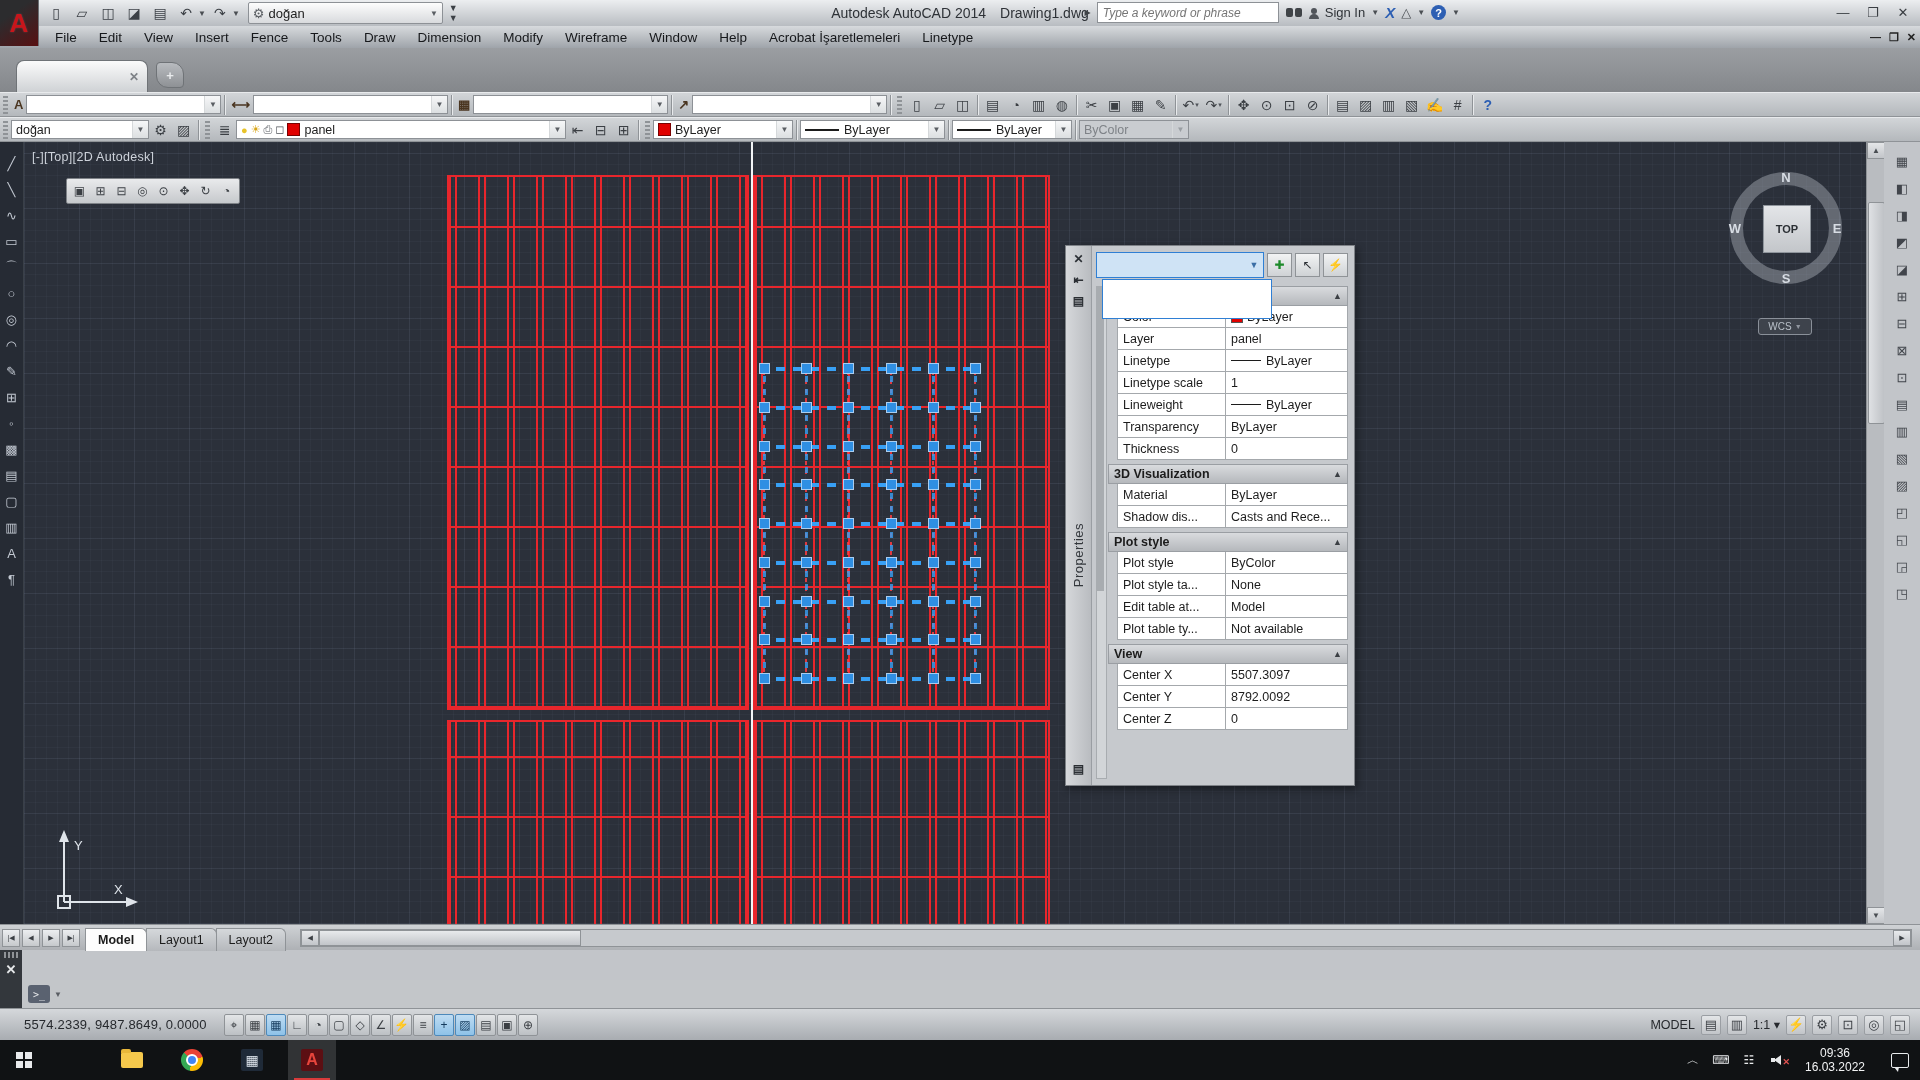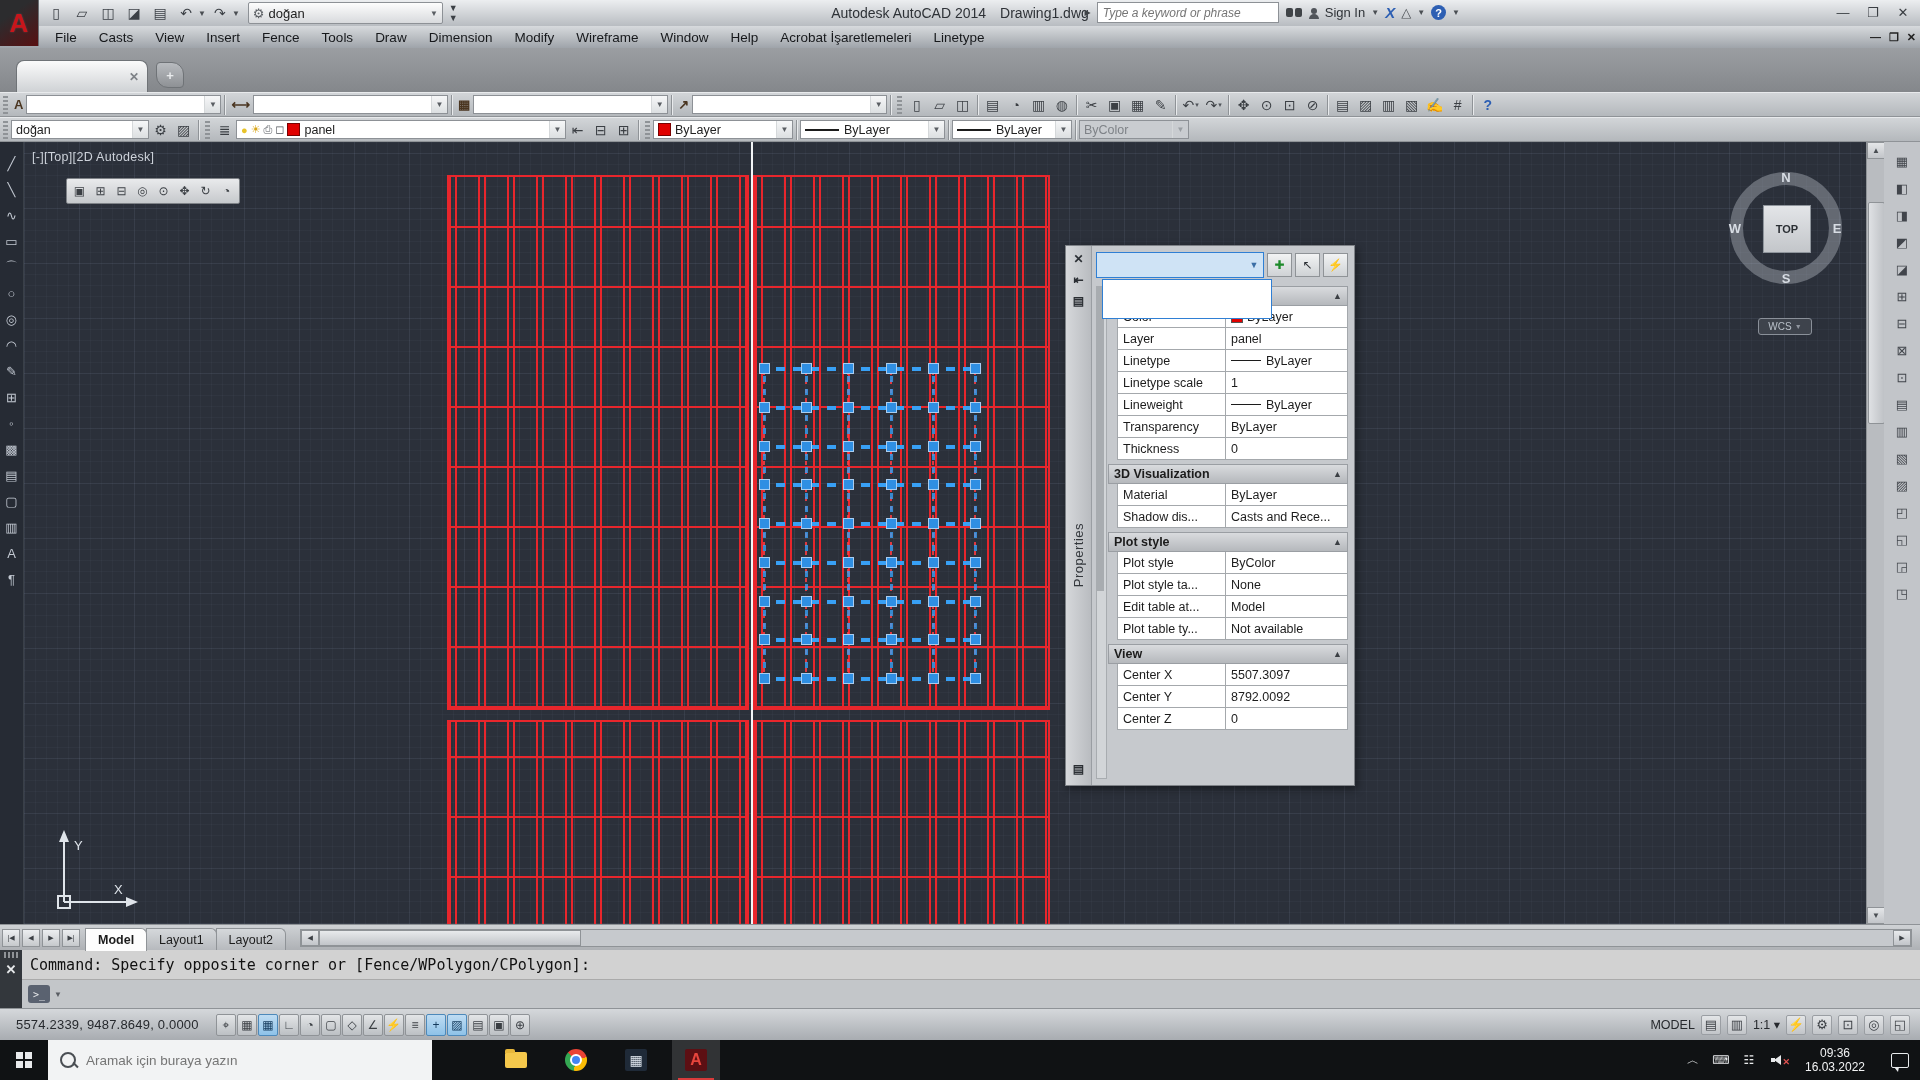--- a/index.html
+++ b/index.html
@@ -194,21 +194,21 @@
   #prompt-chip{width:22px;height:18px;background:#5a6270;border-radius:3px;color:#e8eaec;
     font-size:10px;display:flex;align-items:center;justify-content:center;font-family:"DejaVu Sans Mono",monospace;}
   #prompt-dd{font-size:8px;color:#5a5e63;}
   #cmd-in{flex:1;background:transparent;border:none;outline:none;font-family:"DejaVu Sans Mono",monospace;
     font-size:16px;font-style:italic;color:#555;}
   #cmd-in::placeholder{color:#6e7277;}
 
   
   #statusbar{position:absolute;left:0;top:1008px;width:1920px;height:32px;
     background:linear-gradient(#d5d8db,#a8acb1);border-top:1px solid #8f9397;display:flex;align-items:center;box-sizing:border-box;}
-  #coords{width:200px;padding-left:16px;font-size:13px;color:#26292d;letter-spacing:.2px;}
+  #coords{width:200px;padding-left:24px;font-size:13px;color:#26292d;letter-spacing:.2px;}
   .stog{width:20px;height:22px;margin-right:1px;background:linear-gradient(#e3e5e7,#bcc0c4);border:1px solid #8f9397;
     display:flex;align-items:center;justify-content:center;font-size:12px;color:#3b3f44;box-sizing:border-box;border-radius:2px;}
   .stog.pressed{background:linear-gradient(#bfdcf2,#8ec2e8);border-color:#4d89ba;color:#143a5c;}
   #sb-right{margin-left:auto;display:flex;align-items:center;gap:6px;padding-right:10px;}
   #sb-right .txt{font-size:12.5px;color:#26292d;}
   #sb-right .ic{width:20px;height:20px;display:flex;align-items:center;justify-content:center;
     font-size:13px;color:#3b3f44;background:linear-gradient(#e3e5e7,#c2c5c9);border:1px solid #9a9ea3;border-radius:2px;box-sizing:border-box;}
 
   
   #taskbar{position:absolute;left:0;top:1040px;width:1920px;height:40px;background:#101214;display:flex;align-items:center;}
@@ -293,21 +293,21 @@
     </div>
     <div id="win-btns">
       <div>—</div>
       <div>❐</div>
       <div>✕</div>
     </div>
   </div>
 
   <div id="menubar">
       <div class="menu-item">File</div>
-      <div class="menu-item">Casts</div>
+      <div class="menu-item">Edit</div>
       <div class="menu-item">View</div>
       <div class="menu-item">Insert</div>
       <div class="menu-item">Fence</div>
       <div class="menu-item">Tools</div>
       <div class="menu-item">Draw</div>
       <div class="menu-item">Dimension</div>
       <div class="menu-item">Modify</div>
       <div class="menu-item">Wireframe</div>
       <div class="menu-item">Window</div>
       <div class="menu-item">Help</div>
@@ -747,21 +747,20 @@
         <div class="ltab">Layout1</div>
         <div class="ltab">Layout2</div>
       </div>
     <div id="hscroll">
       <div class="harr" style="left:0;">◀</div>
       <div id="hthumb"></div>
       <div class="harr" style="right:0;">▶</div>
     </div>
   </div>
 
-  <div id="cmdhist">Command: Specify opposite corner or [Fence/WPolygon/CPolygon]:</div>
   <div id="cmdinput">
     <div id="prompt-chip">&gt;_</div>
     <span id="prompt-dd">▼</span>
   </div>
   <div id="cmdside">
     <div class="dots"></div>
     <div class="x">✕</div>
   </div>
 
   <div id="statusbar">
@@ -798,24 +797,20 @@
 
   <div id="taskbar">
     <div id="start">
         <div class="win">
           <i></i>
           <i></i>
           <i></i>
           <i></i>
         </div>
       </div>
-    <div id="tb-search">
-      <div class="mag"></div>
-      <input placeholder="Aramak için buraya yazın" style="">
-    </div>
     <div id="task-apps" style="display:flex;margin-left:60px;gap:12px;">
         <div class="task-ic">
           <div class="folder"></div>
         </div>
         <div class="task-ic">
           <div class="chrome"></div>
         </div>
         <div class="task-ic">
           <div class="gridapp">▦</div>
         </div>

